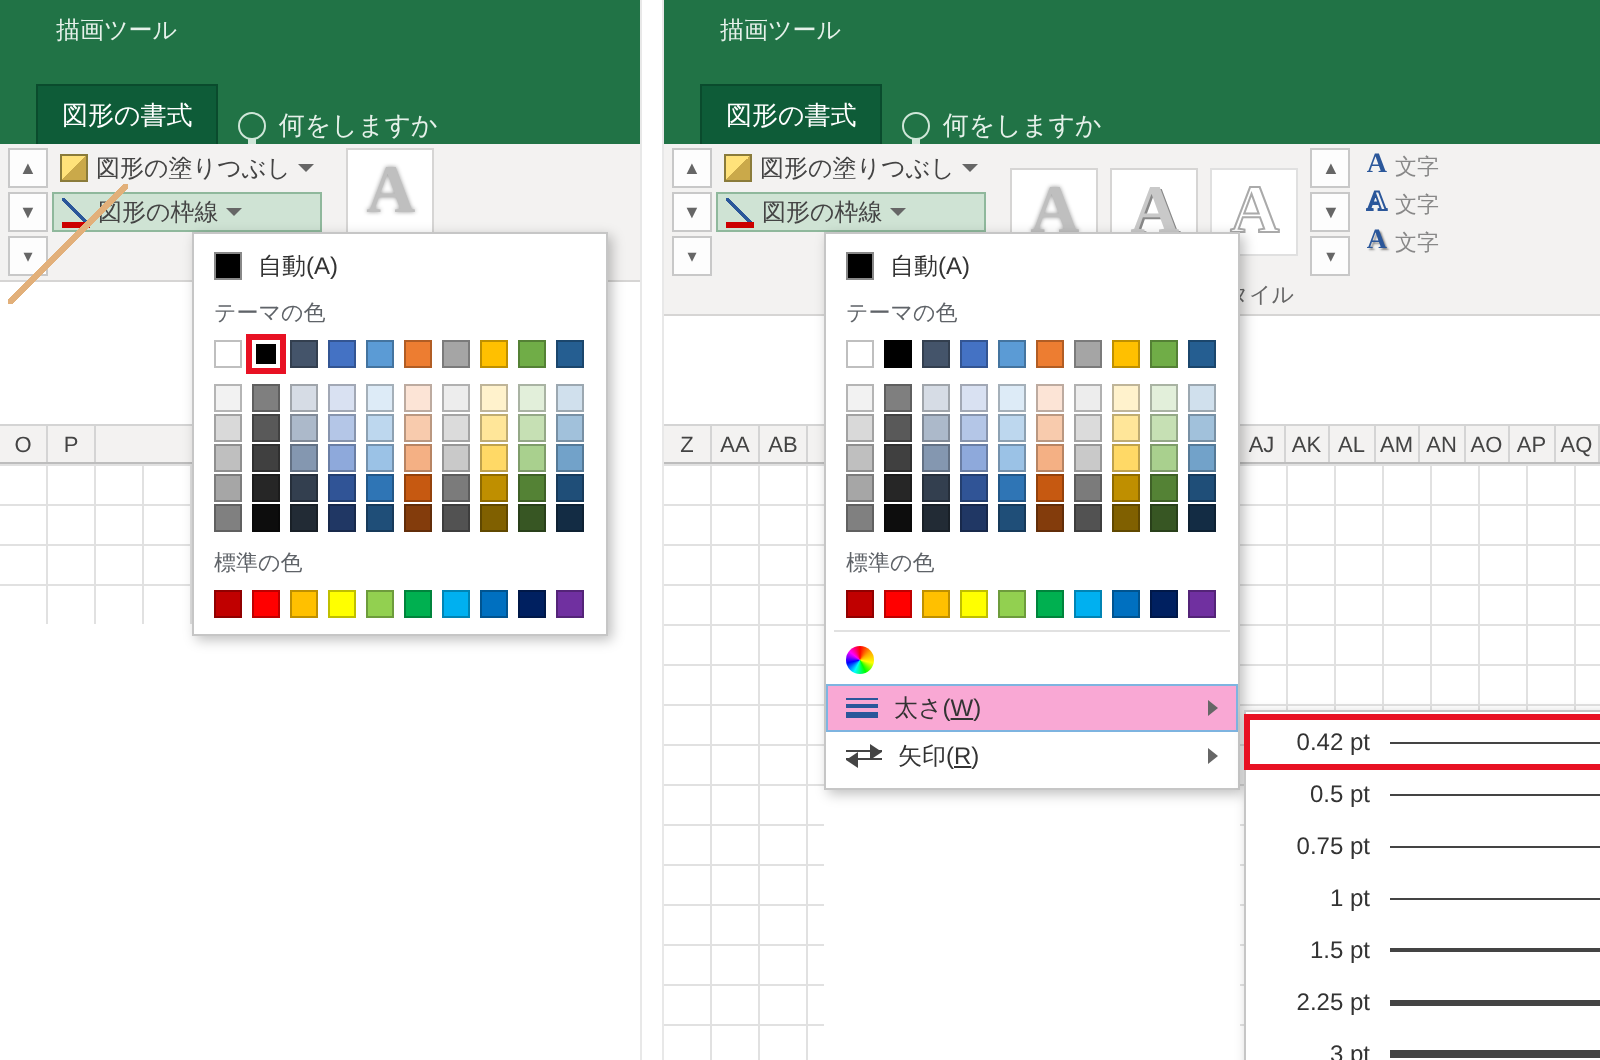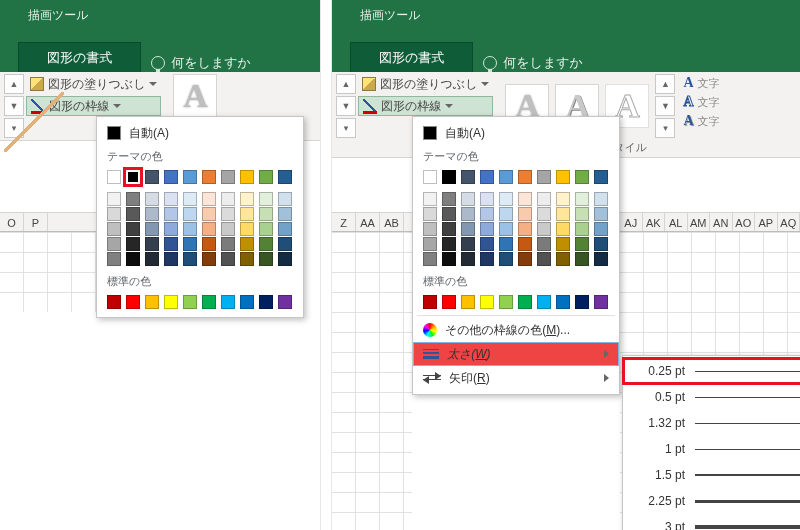--- a/index.html
+++ b/index.html
@@ -38,21 +38,21 @@
     display:flex;
     align-items:flex-end;
     height:42px;
     padding-left: 18px;
     gap: 10px;
   }
   .ribbon-tab {
     height: 30px;
     display:flex;
     align-items:center;
-    padding: 0 28px;
+    padding: 0 12px;
     color:#fff;
     font-size:13px;
   }
   .ribbon-tab.active {
     background:#0e5c38;
     border:1px solid #0a4b2d;
     border-bottom:none;
   }
   .tell-me {
     display:flex; align-items:center; gap:6px;
@@ -154,21 +154,21 @@
   }
   #menu-left{ left:96px; top:116px; }
   #menu-right{ left:80px; top:116px; }
 
   .menu-row{
     display:flex;align-items:center;gap:8px;
     padding:3px 10px;height:24px;
     color:#333;
   }
   .menu-row:hover, .menu-row.hover{
-    background:#ef4444;border:1px solid #7eb4e0;padding:2px 9px;font-style:italic;
+    background:#f9a8d4;border:1px solid #7eb4e0;padding:2px 9px;
   }
   .menu-sep{height:1px;background:#e1e1e1;margin:2px 4px;}
   .menu-heading{
     padding:4px 10px 2px;color:#5f6368;font-size:11px;
   }
   .swatch{
     width:14px;height:14px;border:1px solid #888;
   }
   .swatch-grid{
     display:grid;
@@ -595,21 +595,20 @@
         <div class="sw" style="background: rgb(146, 208, 80);"></div>
         <div class="sw" style="background: rgb(0, 176, 80);"></div>
         <div class="sw" style="background: rgb(0, 176, 240);"></div>
         <div class="sw" style="background: rgb(0, 112, 192);"></div>
         <div class="sw" style="background: rgb(0, 32, 96);"></div>
         <div class="sw" style="background: rgb(112, 48, 160);"></div>
       </div>
     <div class="menu-sep"></div>
     <div class="menu-row">
       <span class="wheel-icon"></span>
-      <span>その他の枠線の色(<u class="mn">M</u>)...</span>
     </div>
     <div class="menu-row hover">
       <span class="weight-icon">
           <span></span>
           <span></span>
           <span></span>
         </span>
       <span>太さ(<u class="mn">W</u>)</span>
       <span class="submenu-caret"></span>
     </div>
@@ -617,29 +616,29 @@
       <span class="arrow-icon">
           <span class="tail"></span>
         </span>
       <span>矢印(<u class="mn">R</u>)</span>
       <span class="submenu-caret"></span>
     </div>
   </div>
 
   <div class="weight-menu" id="weight-menu">
       <div class="weight-row sel">
-        <span class="lbl">0.25 pt</span>
+        <span class="lbl">0.42 pt</span>
         <span class="weight-line" style="border-top-width: 0.5px;"></span>
       </div>
       <div class="weight-row">
         <span class="lbl">0.5 pt</span>
         <span class="weight-line" style="border-top-width: 1px;"></span>
       </div>
       <div class="weight-row">
-        <span class="lbl">1.32 pt</span>
+        <span class="lbl">0.75 pt</span>
         <span class="weight-line" style="border-top-width: 1px;"></span>
       </div>
       <div class="weight-row">
         <span class="lbl">1 pt</span>
         <span class="weight-line" style="border-top-width: 1.5px;"></span>
       </div>
       <div class="weight-row">
         <span class="lbl">1.5 pt</span>
         <span class="weight-line" style="border-top-width: 2px;"></span>
       </div>

